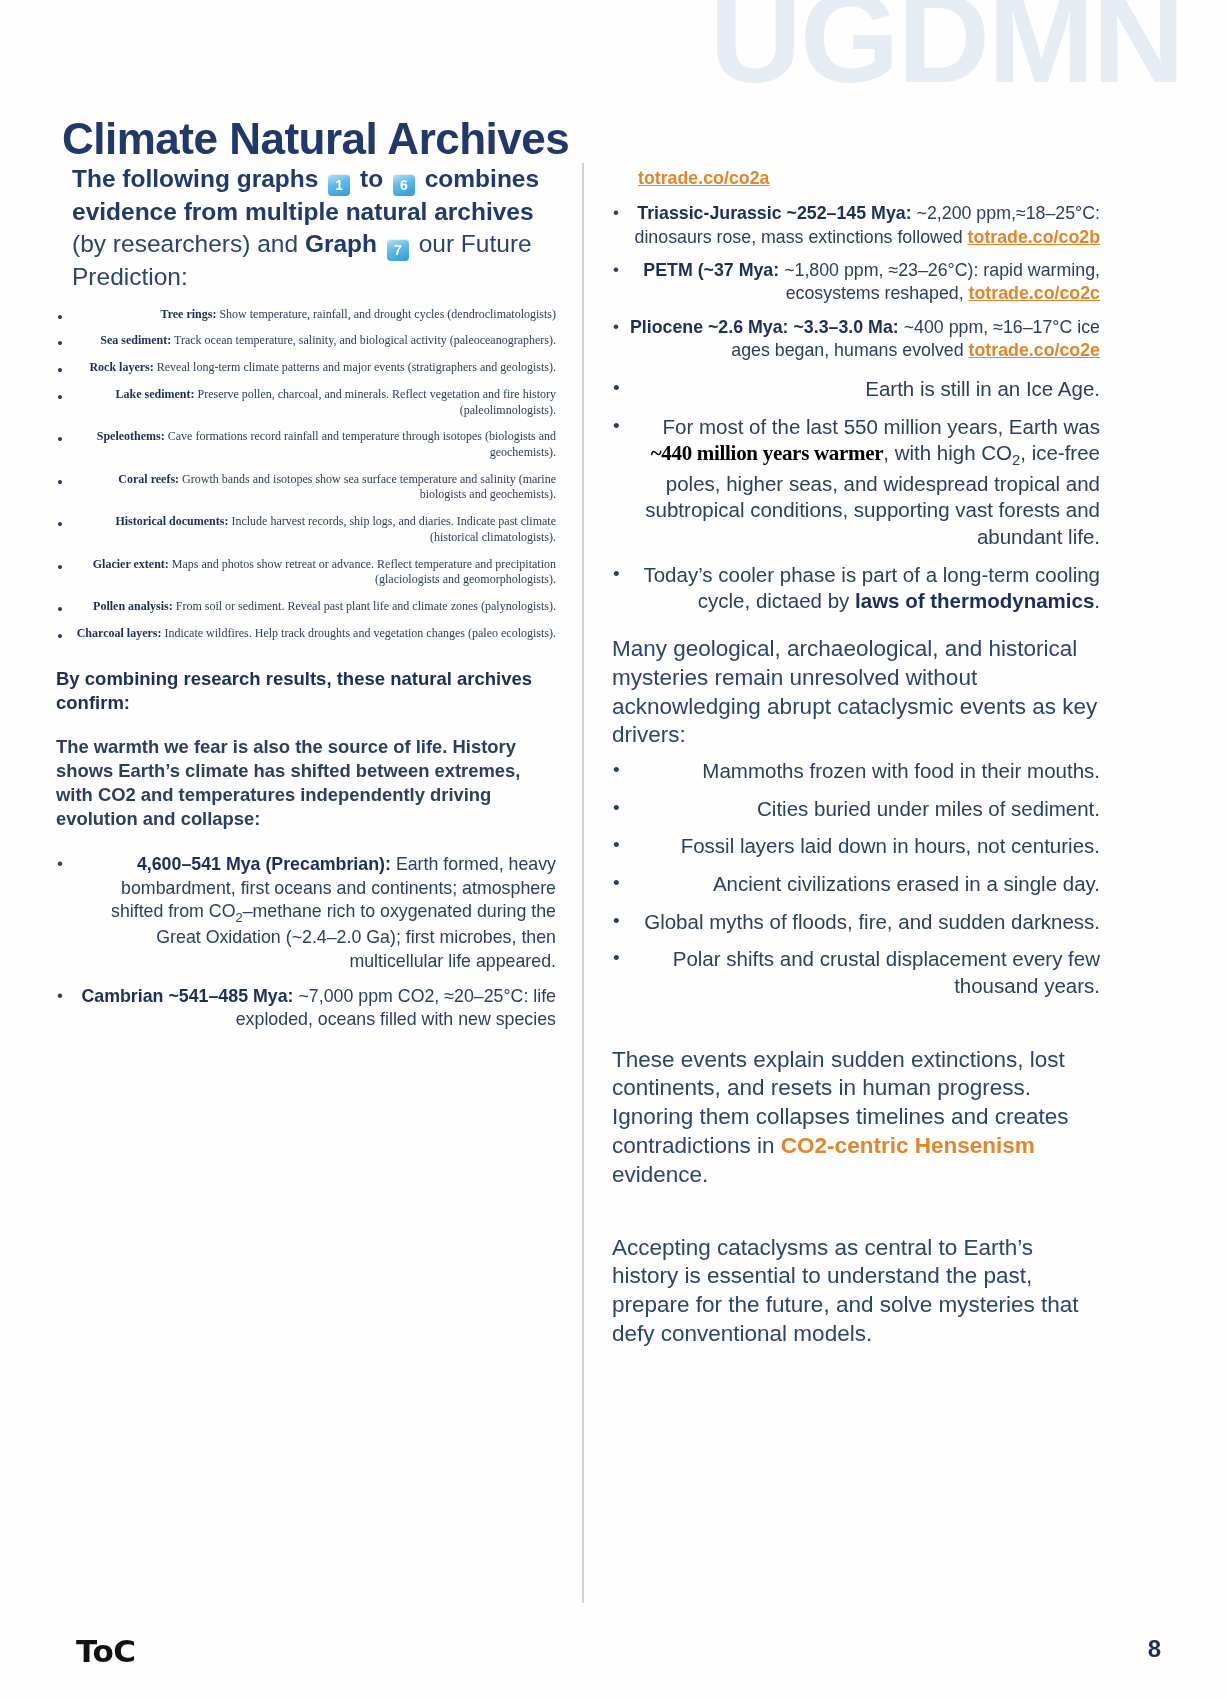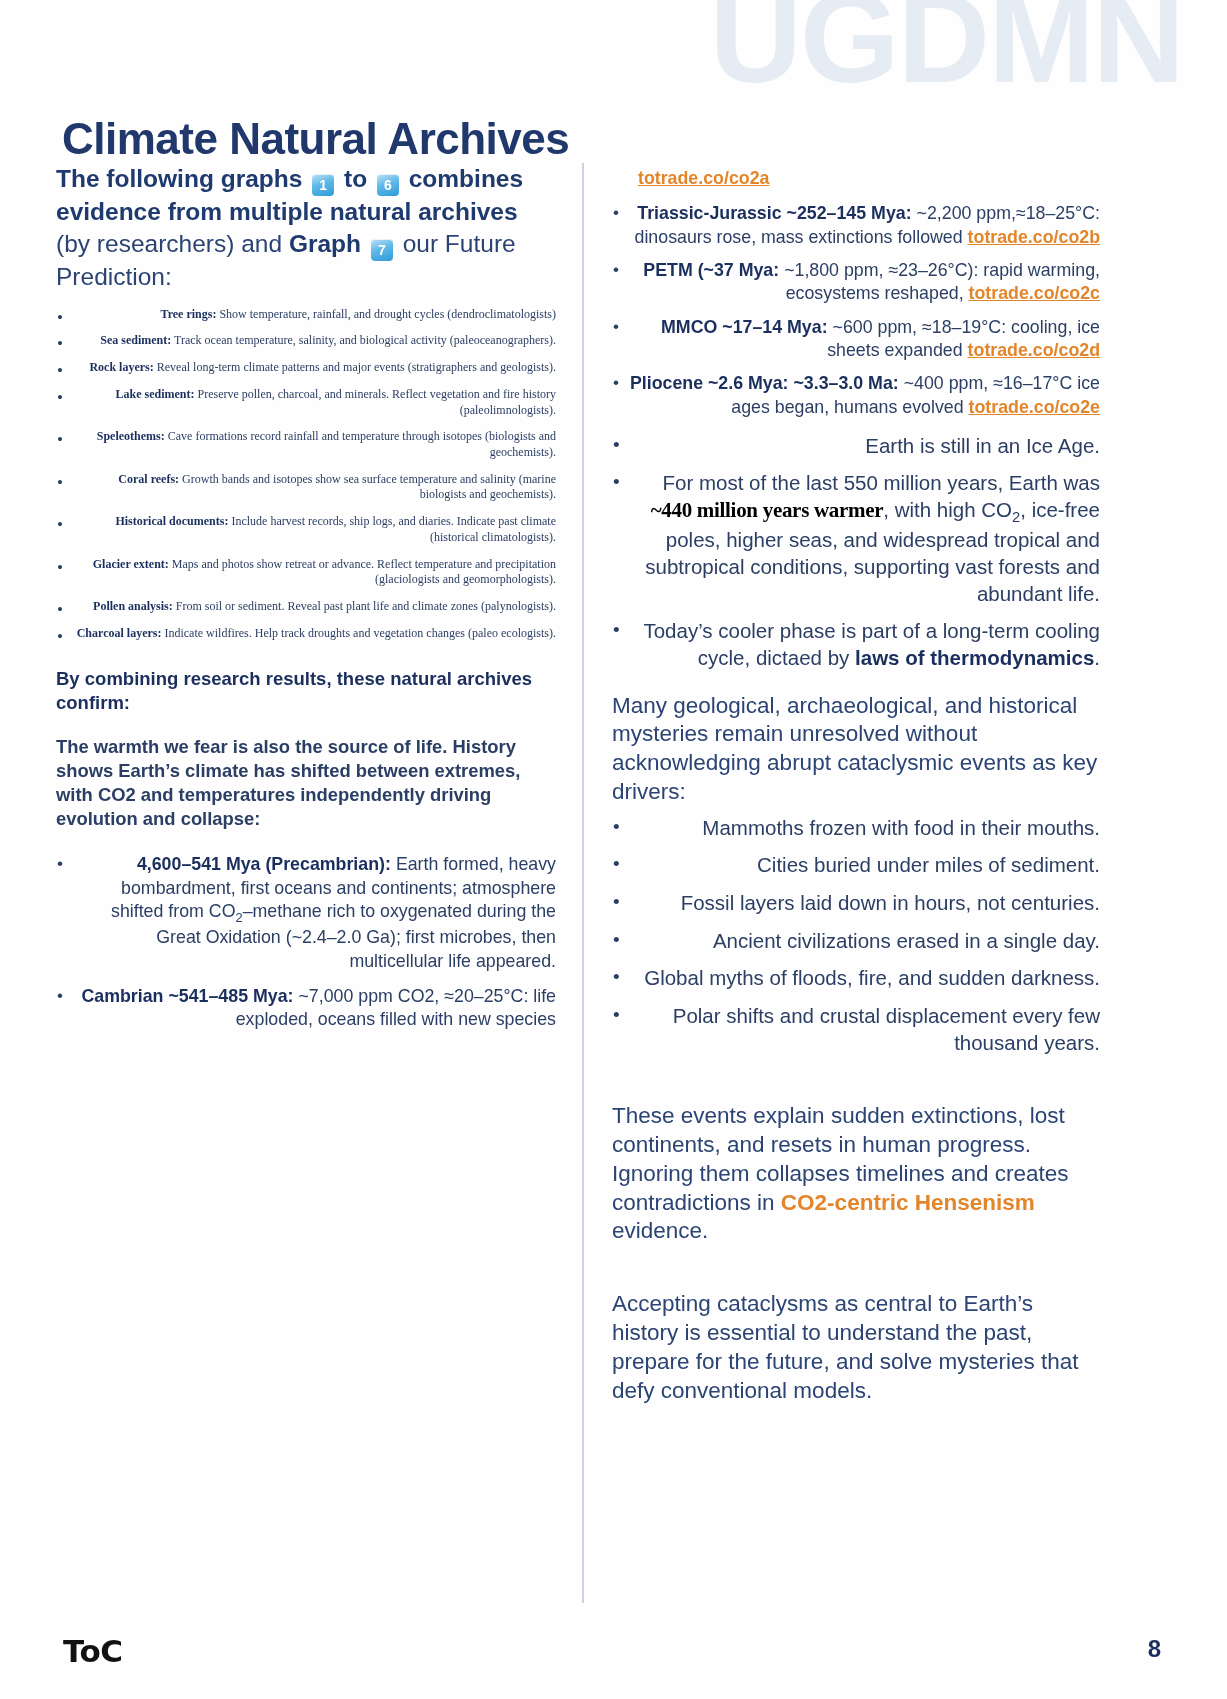--- a/index.html
+++ b/index.html
@@ -25,21 +25,21 @@
     position:absolute; top:163px; left:56px;
     width:1110px; height:1440px;
     display:flex; gap:0;
   }
   .col-left{ width:500px; padding-right:22px; }
   .divider{ width:2px; background:#ccd4e4; margin:0 20px 0 4px; align-self:stretch; }
   .col-right{ width:488px; padding-left:8px; }
 
   .lead{
     font-size:24.5px; line-height:1.30; color:#2b4474;
-    margin:0 0 14px 0;
+    margin:0 0 14px 16px;
   }
   .lead b{ color:#1f3a6e; }
   .lead .light{ font-weight:normal; }
 
   ul{ list-style:none; margin:0; padding:0;text-align:right; }
   li{ position:relative; padding-left:16px; margin-bottom:11px; }
   li:before{
     content:"•"; position:absolute; left:1px; top:-1px;
     font-size:17px; color:#2b3e64; line-height:1.36;
   }
@@ -76,21 +76,21 @@
     display:inline-block; width:22px; height:22px;
     border-radius:4px; vertical-align:-3px;
     background:linear-gradient(160deg,#bfe3f7 0%,#5fb8e8 45%,#2f9bd8 100%);
     box-shadow:inset 0 1px 0 rgba(255,255,255,.75);
     color:#ffffff; font-size:14px; font-weight:bold;
     text-align:center; line-height:22px;
     margin:0 3px; font-family:"Liberation Sans", sans-serif;
   }
 
   .toc{
-    position:absolute; left:63px; bottom:30px;
+    position:absolute; left:76px; bottom:30px;
     font-size:31px; font-weight:bold; color:#111; letter-spacing:-0.5px;
     font-family:"DejaVu Sans", sans-serif;
   }
   .pagenum{
     position:absolute; right:66px; bottom:36px;
     font-size:24px; font-weight:bold; color:#1b2f5e;
   }
   sub{ font-size:0.72em; }
 </style>
 </head>
@@ -159,25 +159,20 @@
         <b>Triassic-Jurassic ~252–145 Mya:</b>
         <span>~2,200 ppm,≈18–25°C: dinosaurs rose, mass extinctions followed</span>
         <a class="link" href="#">totrade.co/co2b</a>
       </li>
       <li class="era">
         <b>PETM (~37 Mya:</b>
         <span>~1,800 ppm, ≈23–26°C): rapid warming, ecosystems reshaped,</span>
         <a class="link" href="#">totrade.co/co2c</a>
       </li>
       <li class="era">
-        <b>MMCO ~17–14 Mya:</b>
-        <span>~600 ppm, ≈18–19°C: cooling, ice sheets expanded</span>
-        <a class="link" href="#">totrade.co/co2d</a>
-      </li>
-      <li class="era">
         <b>Pliocene ~2.6 Mya: ~3.3–3.0 Ma:</b>
         <span>~400 ppm, ≈16–17°C ice ages began, humans evolved</span>
         <a class="link" href="#">totrade.co/co2e</a>
       </li>
     </ul>
 
     <ul class="rcol-big" style="margin-top:14px">
       <li>
         <span>Earth is still in an Ice Age.</span>
       </li>

